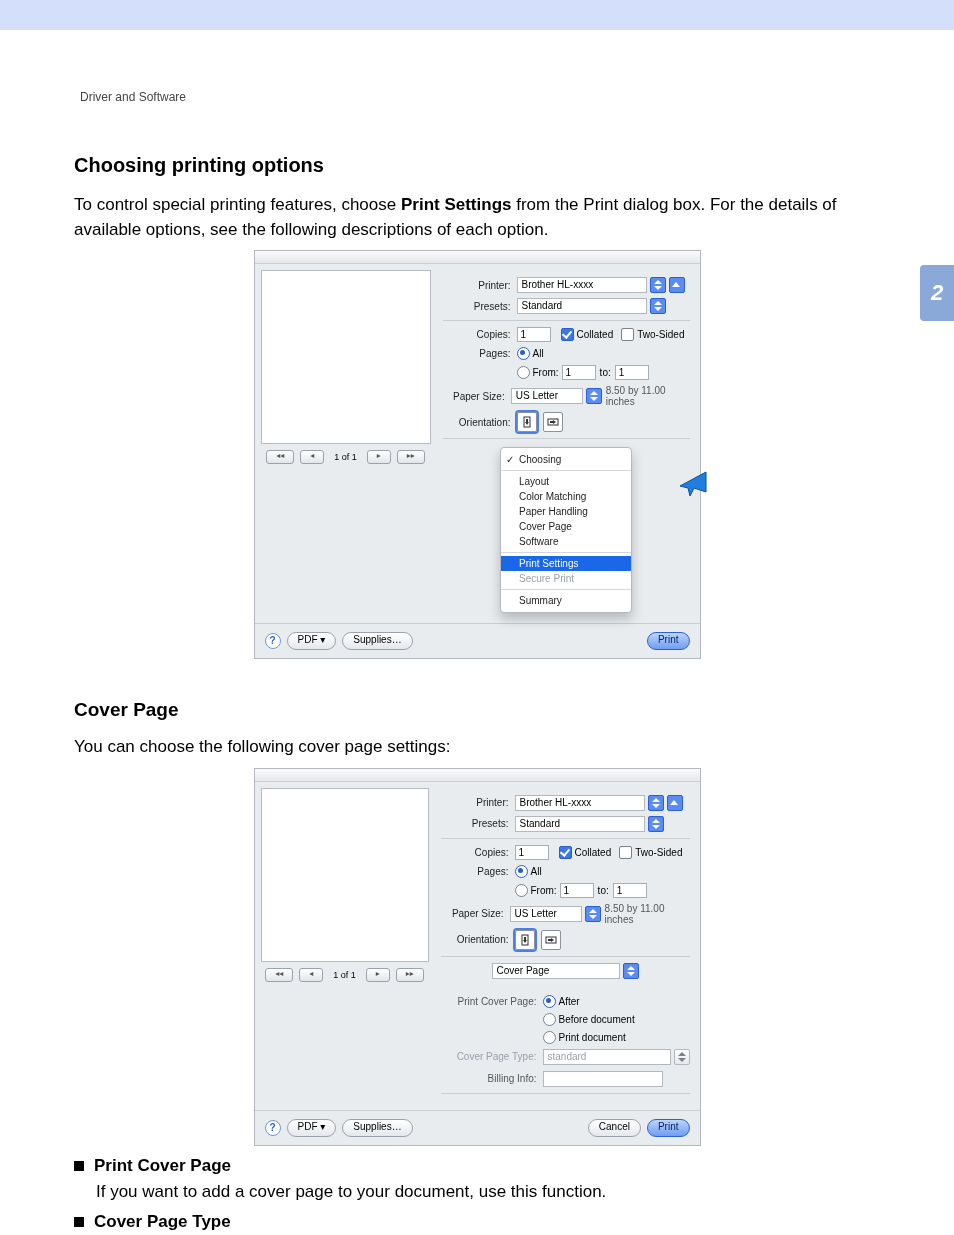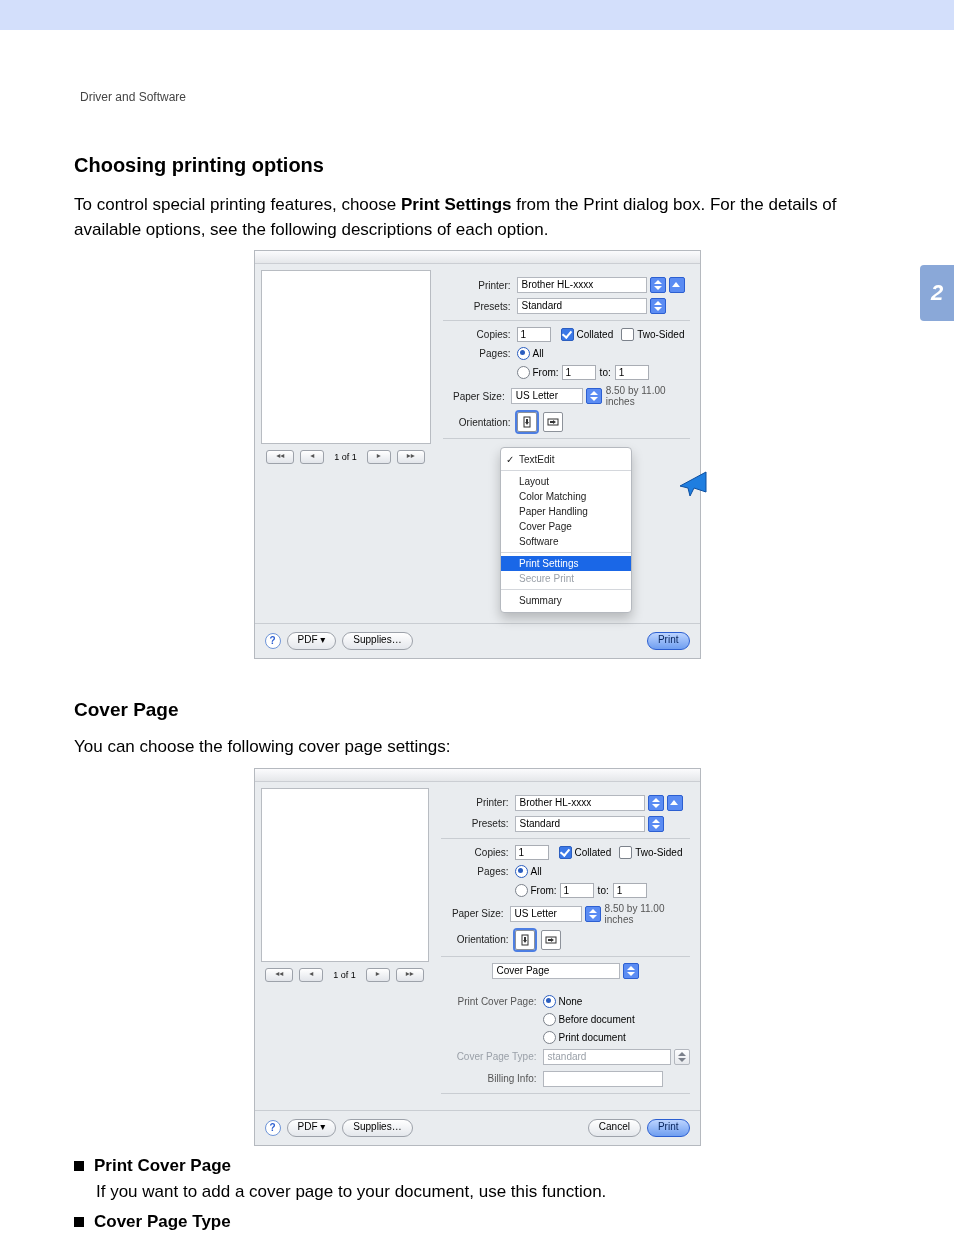--- a/index.html
+++ b/index.html
@@ -181,21 +181,21 @@
                     <path d="M9 6 L6 4 V5 H3 V7 H6 V8 Z" fill="#333"></path>
                   </svg>
                 </span>
             </div>
           </div>
           <div class="hr"></div>
 
           <div style="display:flex;justify-content:center;">
             <div style="position:relative;">
               <div class="popup" style="position:relative;">
-                <div class="pi check">TextEdit</div>
+                <div class="pi check">Choosing</div>
                 <div class="psep"></div>
                 <div class="pi">Layout</div>
                 <div class="pi">Color Matching</div>
                 <div class="pi">Paper Handling</div>
                 <div class="pi">Cover Page</div>
                 <div class="pi">Software</div>
                 <div class="psep"></div>
                 <div class="pi sel">Print Settings</div>
                 <div class="pi dim">Secure Print</div>
                 <div class="psep"></div>
@@ -306,21 +306,21 @@
           <div class="row" style="justify-content:center;">
             <div class="dd">
                 <span class="dd-field w150">Cover Page</span>
                 <span class="dd-cap"></span>
               </div>
           </div>
           <div style="height:6px;"></div>
           <div class="row">
               <span class="sec-lab">Print Cover Page:</span>
             <span class="rad sel"></span>
-              <span style="margin-left:3px;">None</span>
+              <span style="margin-left:3px;">After</span>
             </div>
           <div class="row">
               <span class="sec-lab"></span>
             <span class="rad"></span>
               <span style="margin-left:3px;">Before document</span>
             </div>
           <div class="row">
               <span class="sec-lab"></span>
             <span class="rad"></span>
               <span style="margin-left:3px;">Print document</span>

